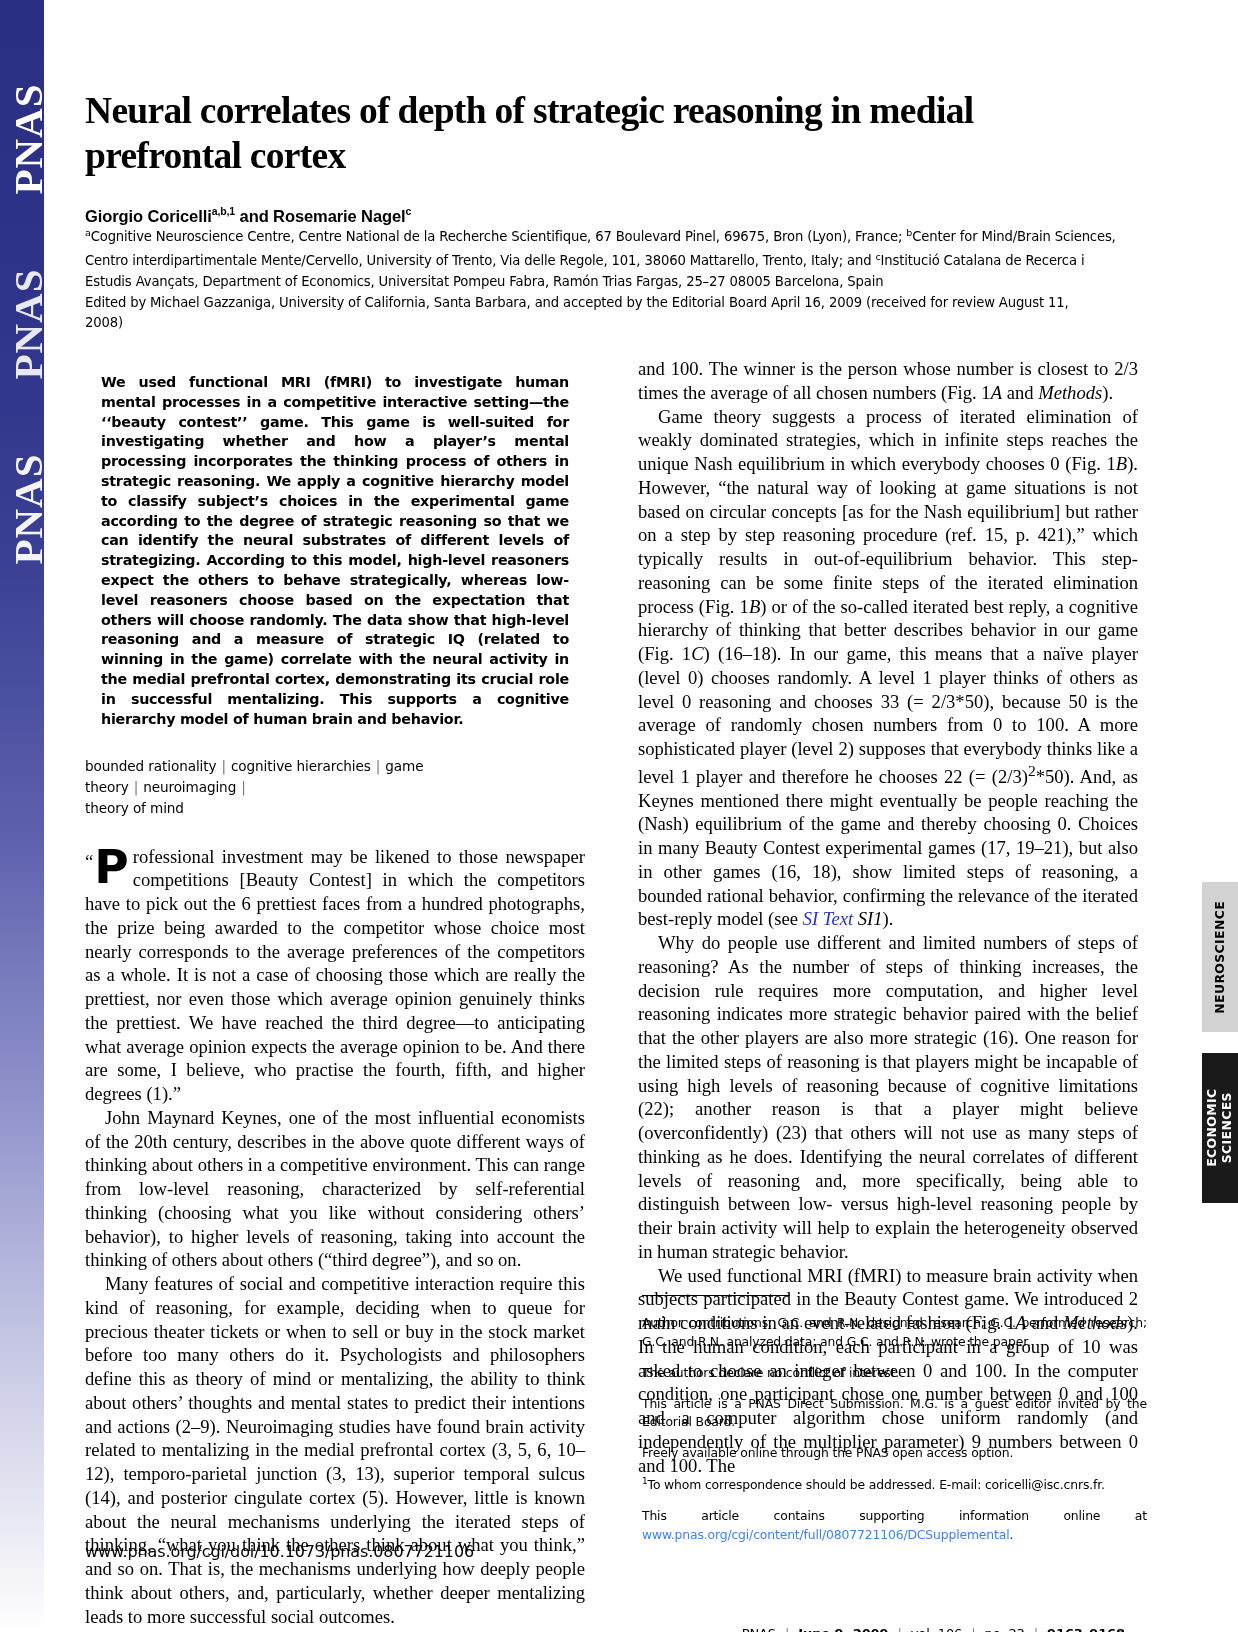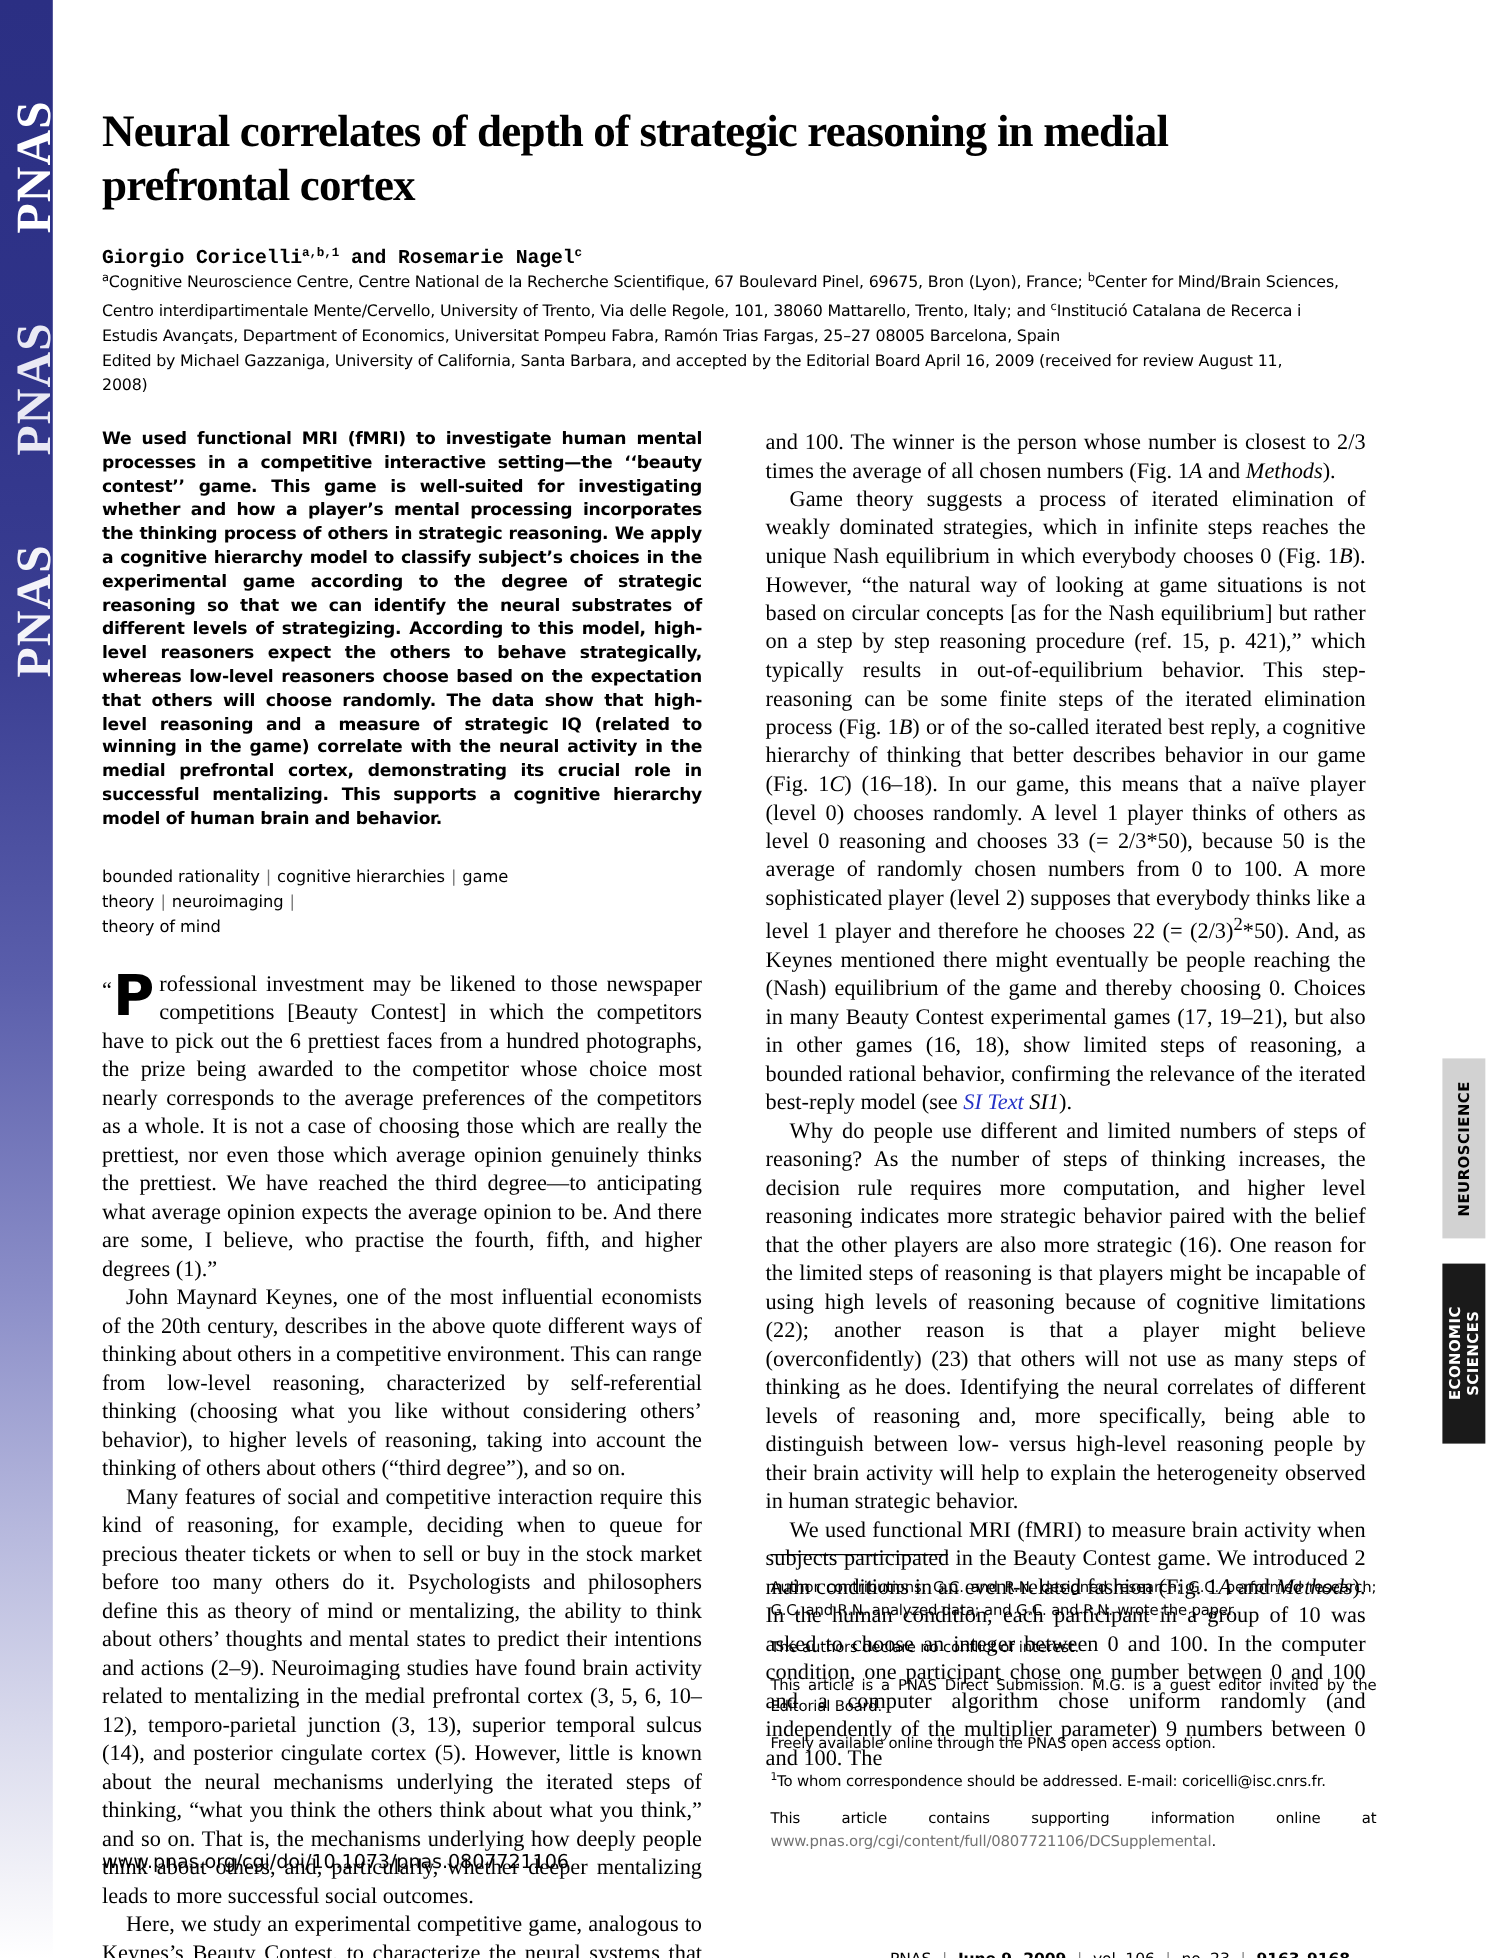--- a/index.html
+++ b/index.html
@@ -65,21 +65,21 @@
     font-family: Liberation Serif, serif;
     font-weight: bold;
     font-size: 37.5px;
     line-height: 1.21;
     letter-spacing: -0.7px;
     color: #000;
     margin: 0;
     width: 940px;
   }
   #authors {
-    font-family: Liberation Mono, monospace;
+    font-family: Liberation Sans, sans-serif;
     font-weight: bold;
     font-size: 16.5px;
     margin-top: 26px;
     letter-spacing: -0.1px;
   }
   #authors sup { font-size: 10.5px; vertical-align: super; font-weight: bold;}
   #affil {
     font-family: "DejaVu Sans", sans-serif;
     font-size: 13.2px;
     line-height: 1.58;
@@ -104,21 +104,21 @@
   #col-left  { left: 85px; }
   #col-right { left: 638px; }
 
   .abstract {
     font-family: "DejaVu Sans", sans-serif;
     font-weight: bold;
     font-size: 14.3px;
     line-height: 1.385;
     text-align: justify;
     letter-spacing: -0.25px;
-    margin: 0;
+    margin: 16px;
   }
   .keywords {
     font-family: "DejaVu Sans", sans-serif;
     font-size: 13.6px;
     line-height: 1.55;
     margin-top: 27px;
     letter-spacing: -0.1px;
   }
   .kw-sep { padding: 0 5px; color: #777; }
 
@@ -167,21 +167,21 @@
   }
   .fn {
     font-family: "DejaVu Sans", sans-serif;
     font-size: 12.4px;
     line-height: 1.52;
     margin-bottom: 12px;
     text-align: justify;
     letter-spacing: -0.15px;
   }
   .fn sup { font-size: 9px; vertical-align: super; }
-  .fn a, .fnlink { color: #737373; text-decoration: none; }
+  .fn a, .fnlink { color: #3b82f6; text-decoration: none; }
 
   
   .sectiontab {
     position: absolute;
     right: 0;
     width: 36px;
     display: flex;
     align-items: center;
     justify-content: center;
   }

